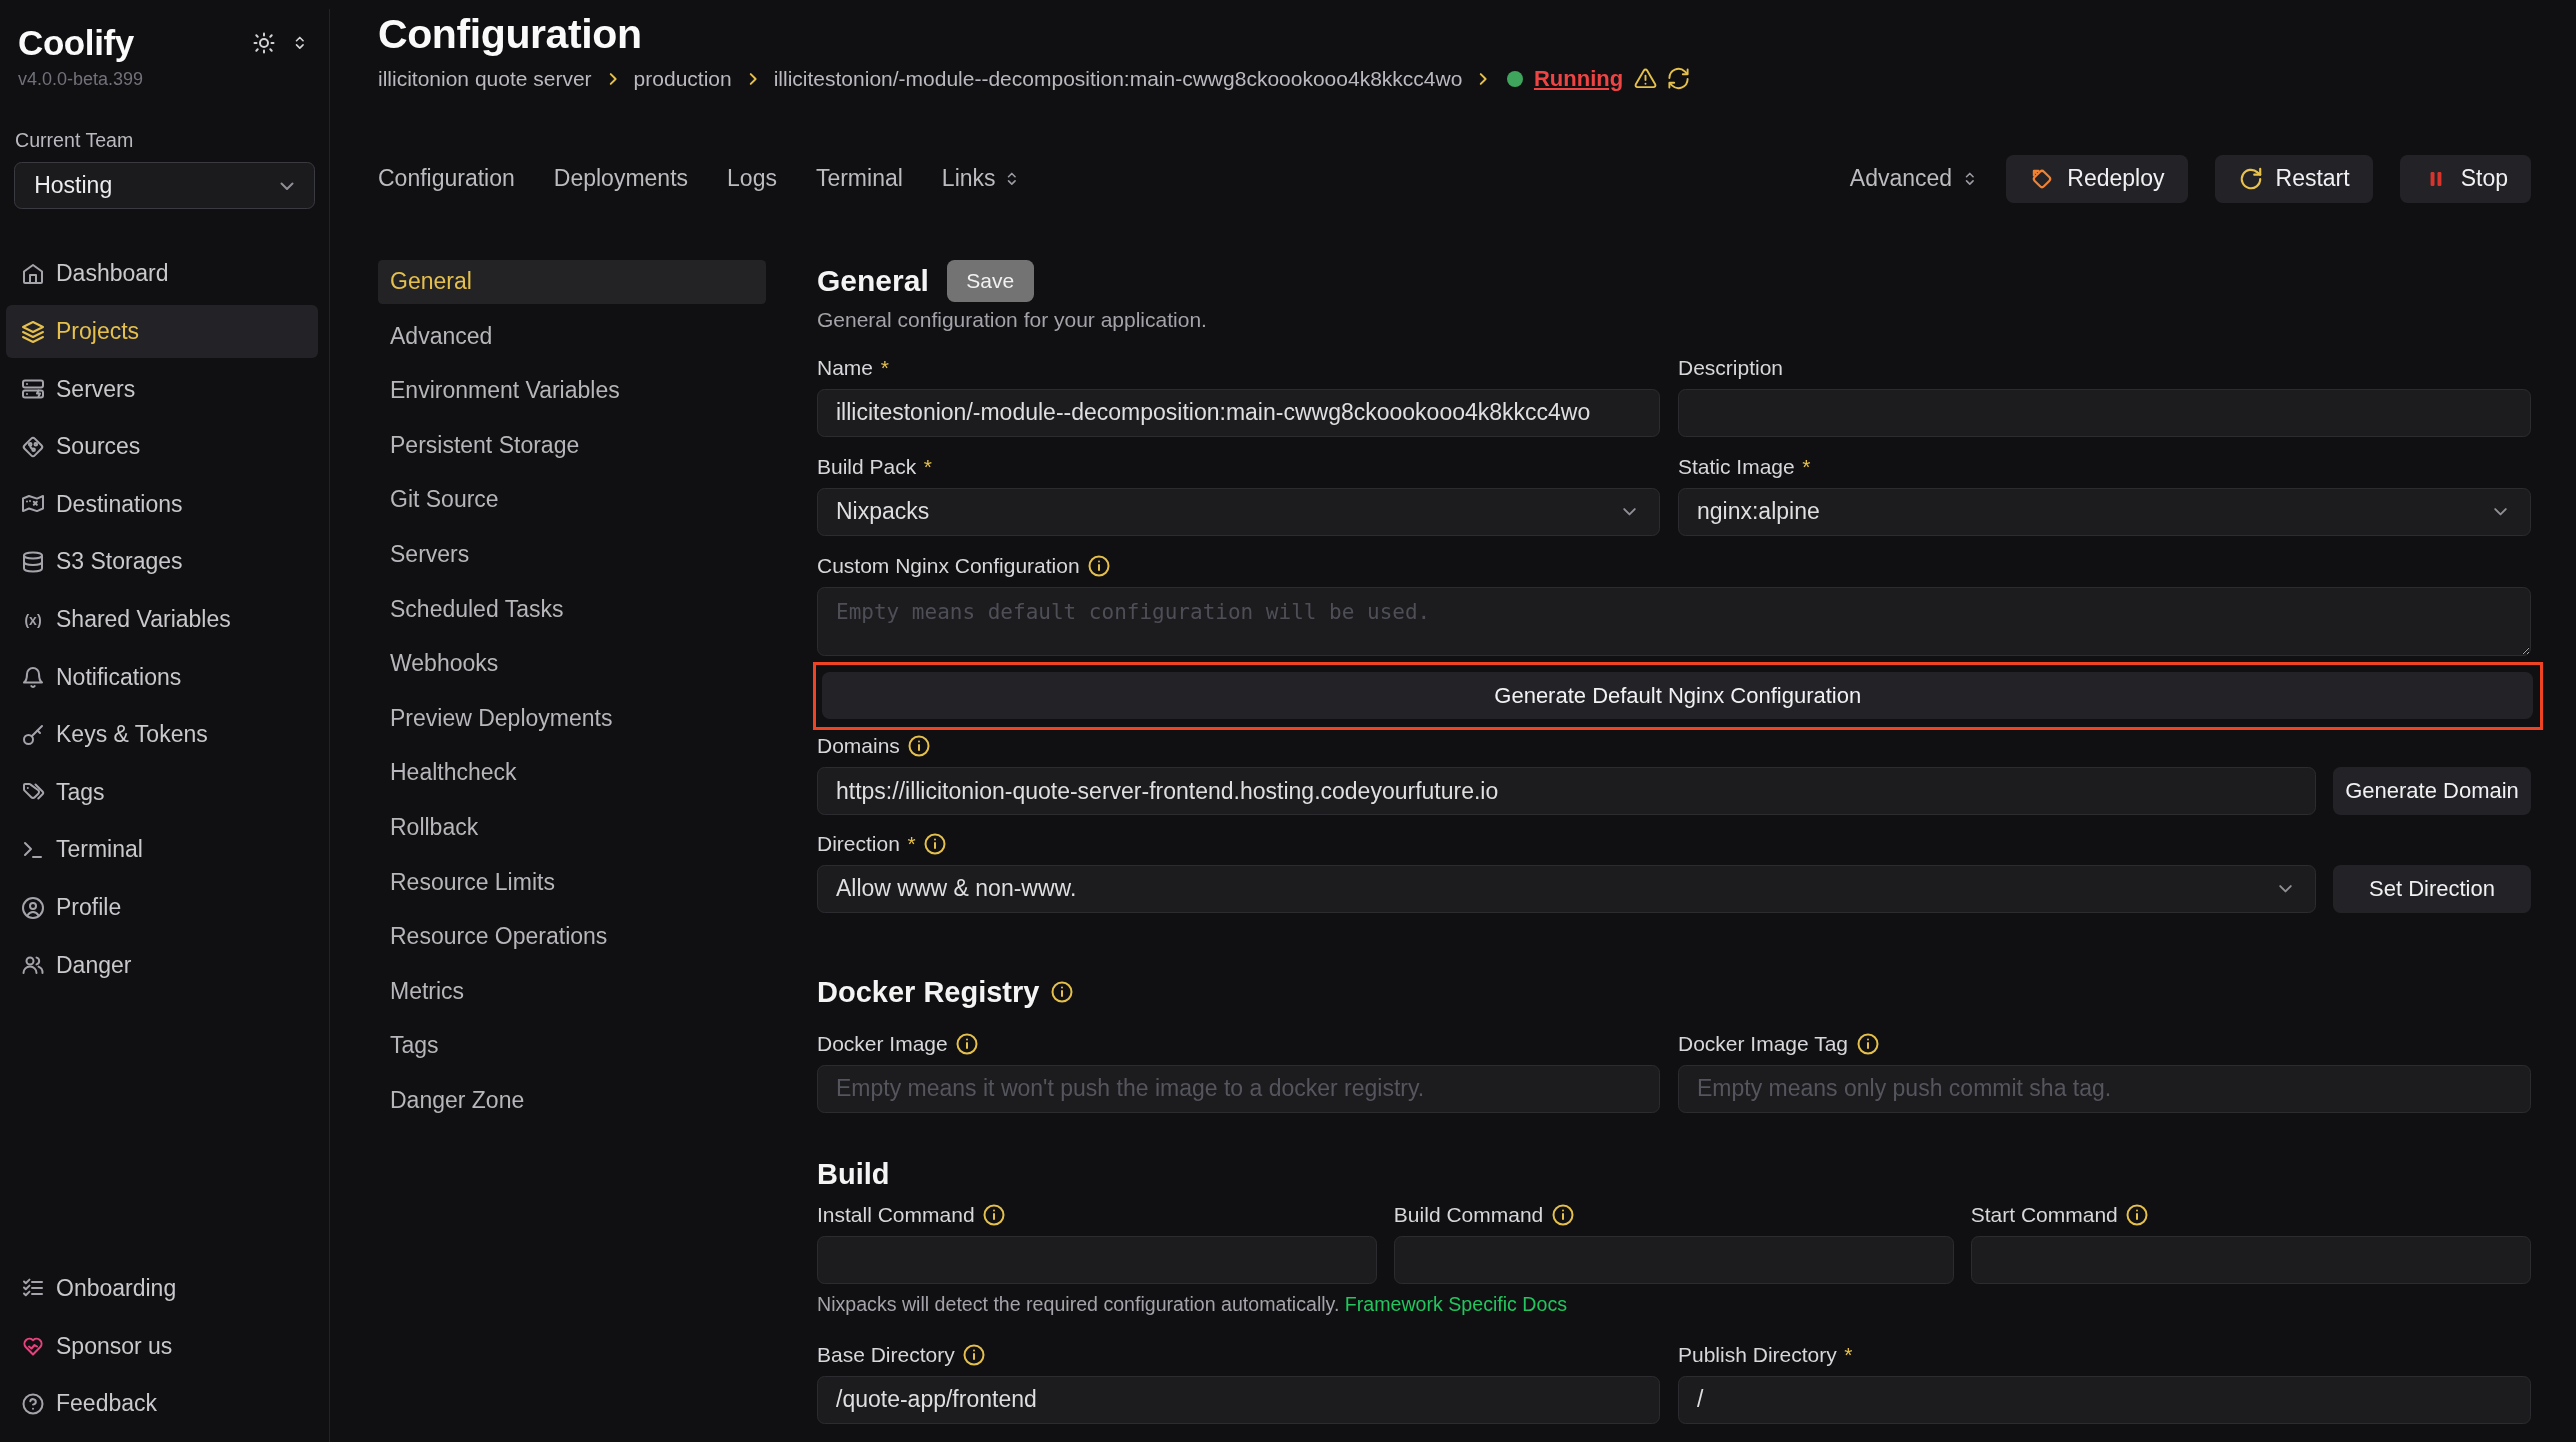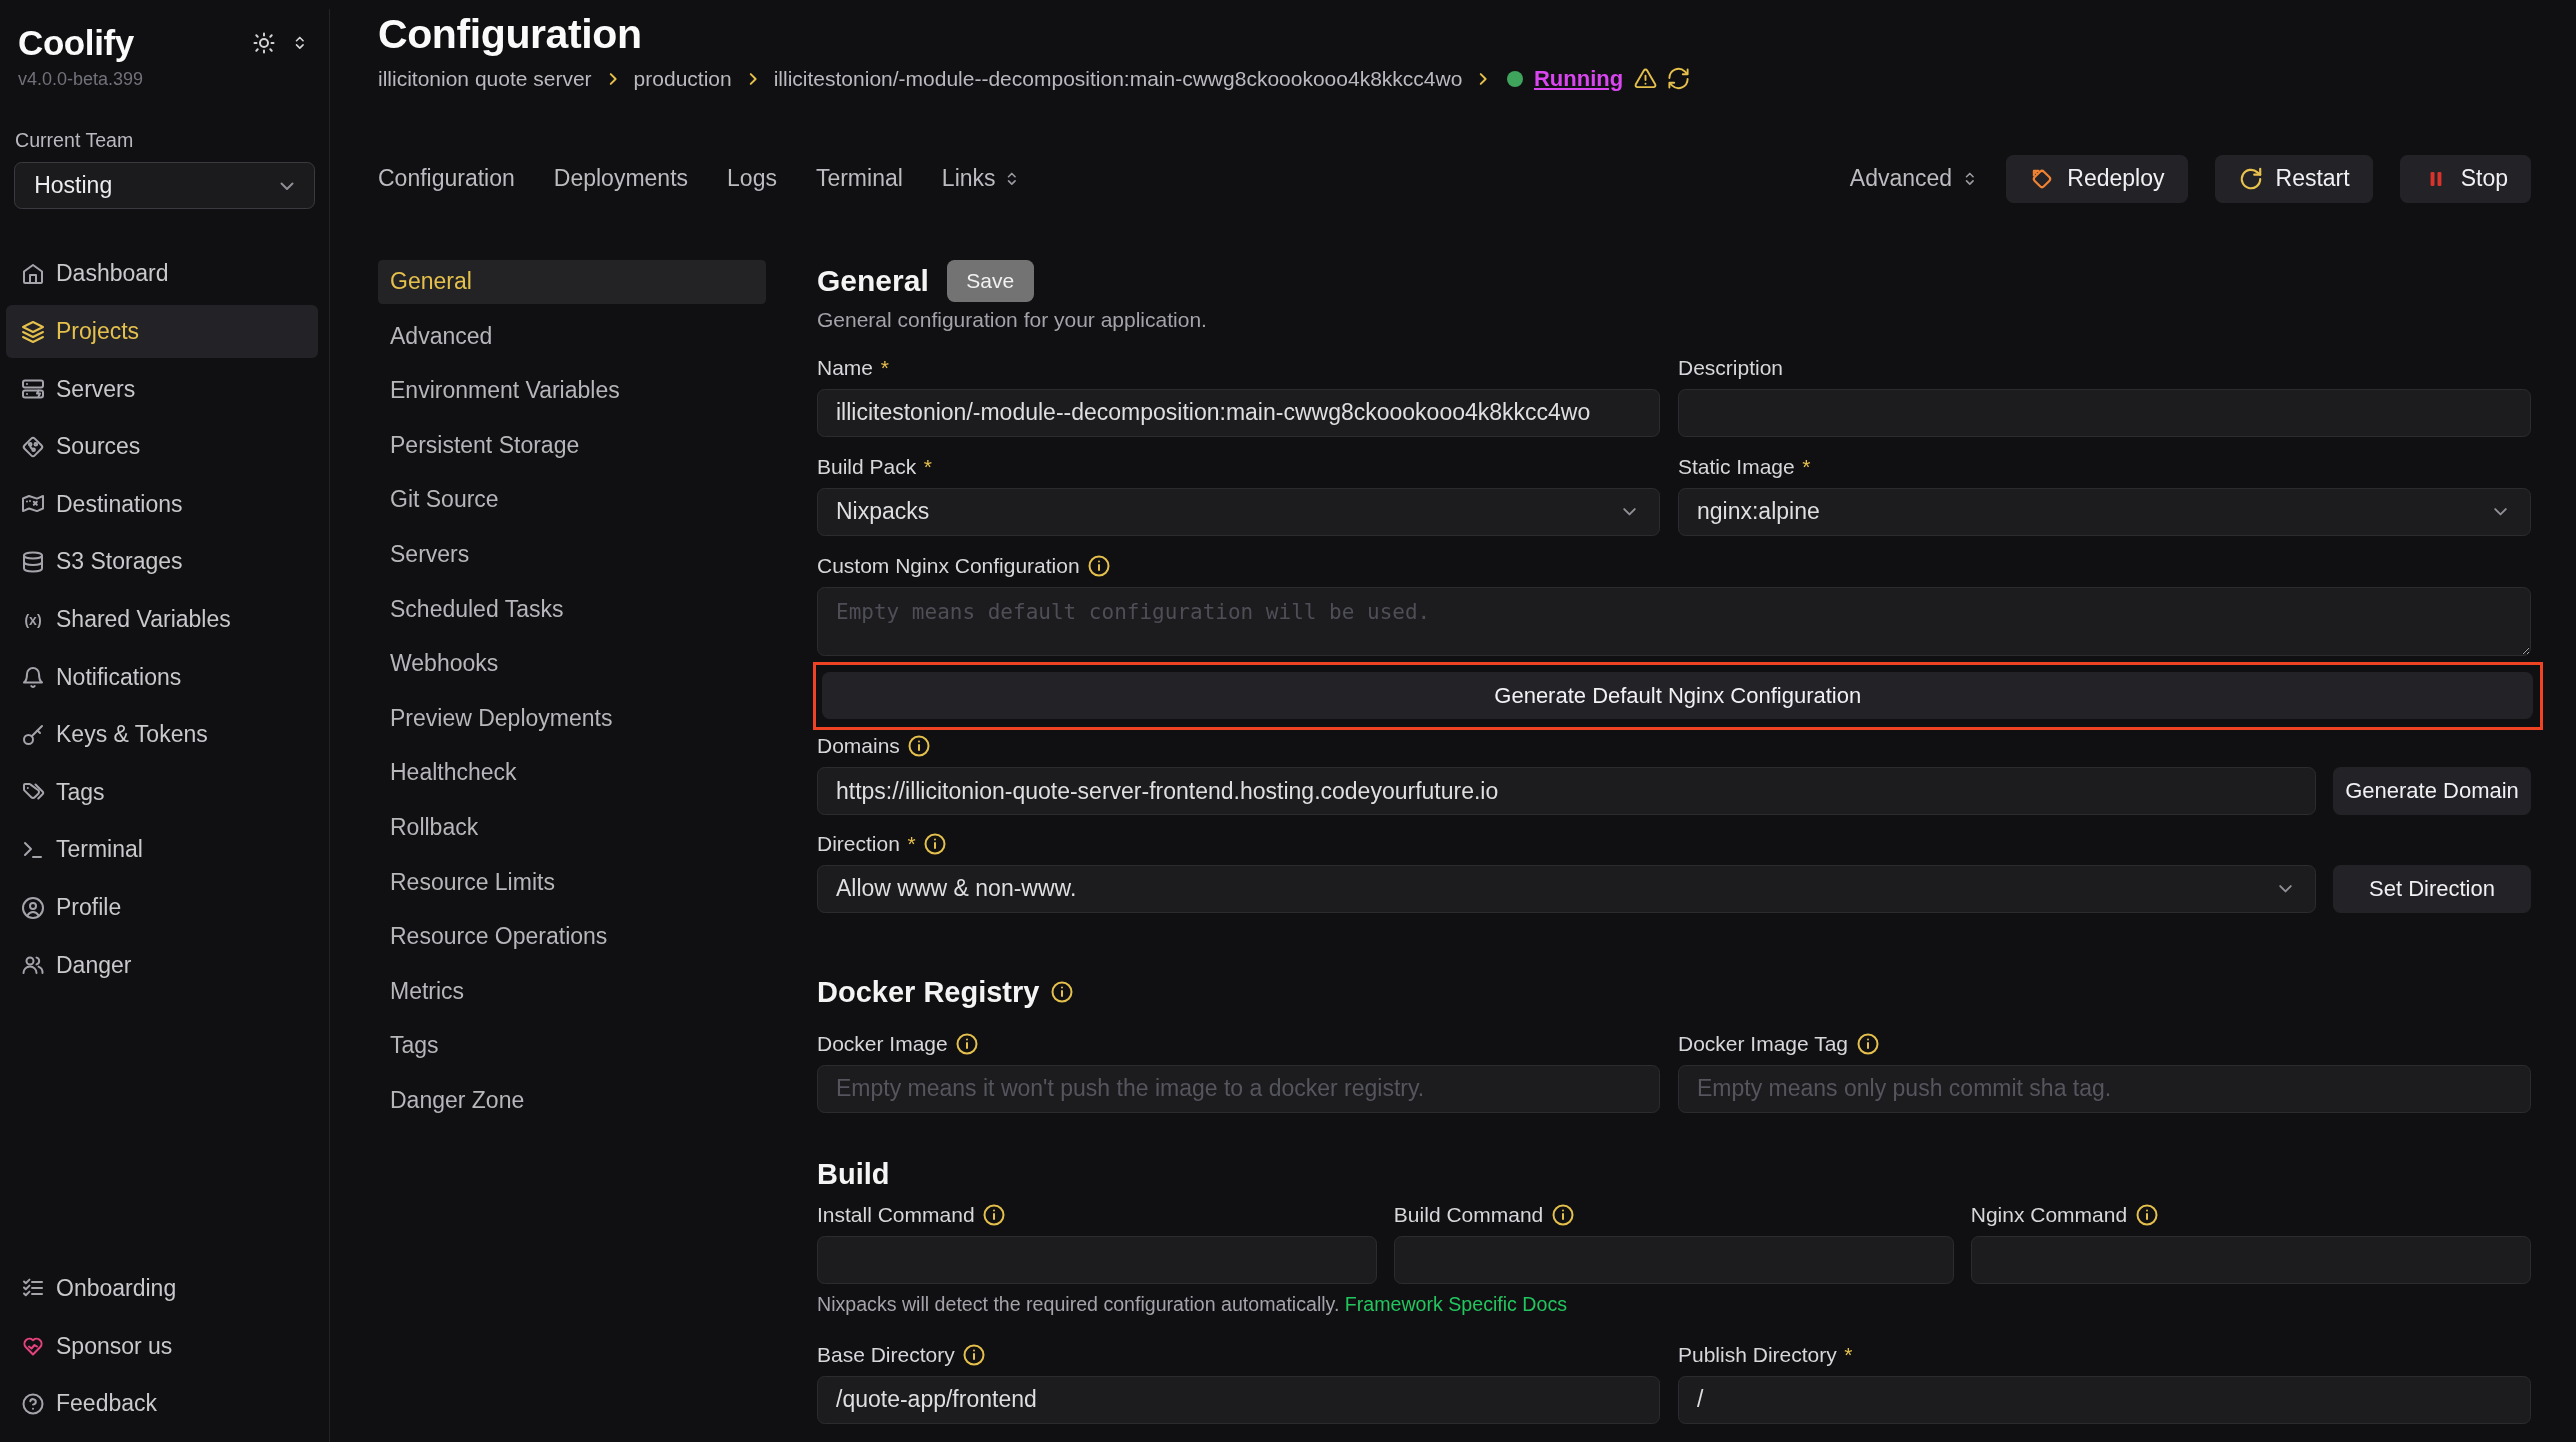--- a/index.html
+++ b/index.html
@@ -35,21 +35,21 @@
 
   
   .page { position:absolute; left:330px; top:0; right:0; bottom:0; padding:10.6px 45px 0 48px;
     display:flex; flex-direction:column; }
   h1.title { font-size:41px; font-weight:800; color:#fafafa; letter-spacing:-0.4px; }
   .breadcrumb { margin-top:8px; display:flex; align-items:center; gap:12px; font-size:21px; color:#b9b9bf; }
   .breadcrumb .sep { color:#e5c04c; display:flex; }
   .breadcrumb .sep svg { width:18px; height:18px; stroke-width:2.6; }
   .status { display:flex; align-items:center; gap:10.6px; margin-left:3px; }
   .dot { width:16px; height:16px; border-radius:50%; background:#3fa45c; }
-  .running { color:#d946ef; font-size:22px; font-weight:700; text-decoration:underline; cursor:pointer; }
+  .running { color:#ef4444; font-size:22px; font-weight:700; text-decoration:underline; cursor:pointer; }
   .status svg { color:#e5c04c; width:23px; height:23px; }
 
   .toolbar { margin-top:63px; display:flex; align-items:center; }
   .tabs { display:flex; align-items:center; gap:39px; font-size:23px; color:#bbbbc0; }
   .tab { cursor:pointer; display:flex; align-items:center; gap:6px; }
   .tab .chev { color:#9a9aa1; width:19.6px; height:19.6px; }
   .toolbar-right { margin-left:auto; display:flex; align-items:center; gap:27px; }
   .advanced { display:flex; align-items:center; gap:7.6px; font-size:23px; color:#bbbbc0; cursor:pointer; }
   .advanced svg { width:19.6px; height:19.6px; color:#9a9aa1; }
   .btn { background:#232327; border:none; border-radius:7.6px; height:48px; padding:0 23px;
@@ -532,21 +532,21 @@
               <svg class="ic info" viewBox="0 0 24 24">
                   <circle cx="12" cy="12" r="9.5"></circle>
                   <path d="M12 11v5"></path>
                   <path d="M12 7.5h.01"></path>
                 </svg>
             </div>
             <input class="inp mt-cmd" value="" style="">
           </div>
           <div>
             <div class="lbl">
-              <span>Nginx Command</span>
+              <span>Start Command</span>
               <svg class="ic info" viewBox="0 0 24 24">
                   <circle cx="12" cy="12" r="9.5"></circle>
                   <path d="M12 11v5"></path>
                   <path d="M12 7.5h.01"></path>
                 </svg>
             </div>
             <input class="inp mt-cmd" value="" style="">
           </div>
         </div>
         <div class="note">

